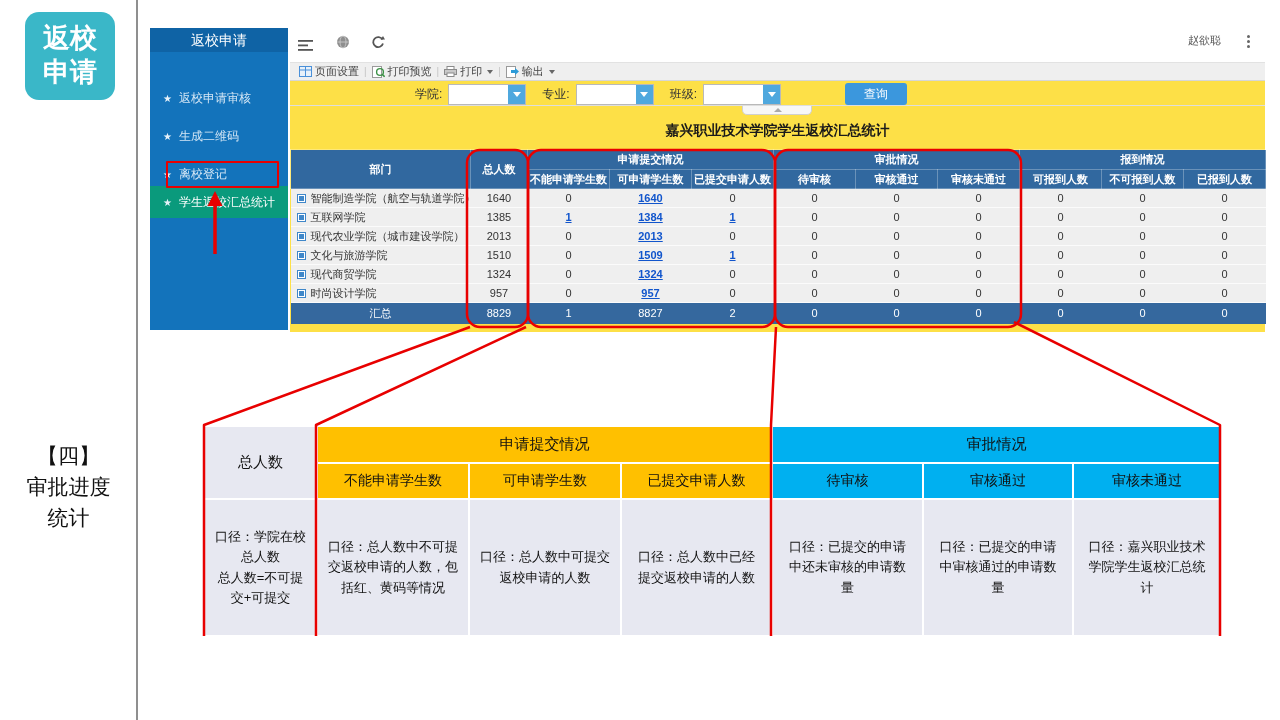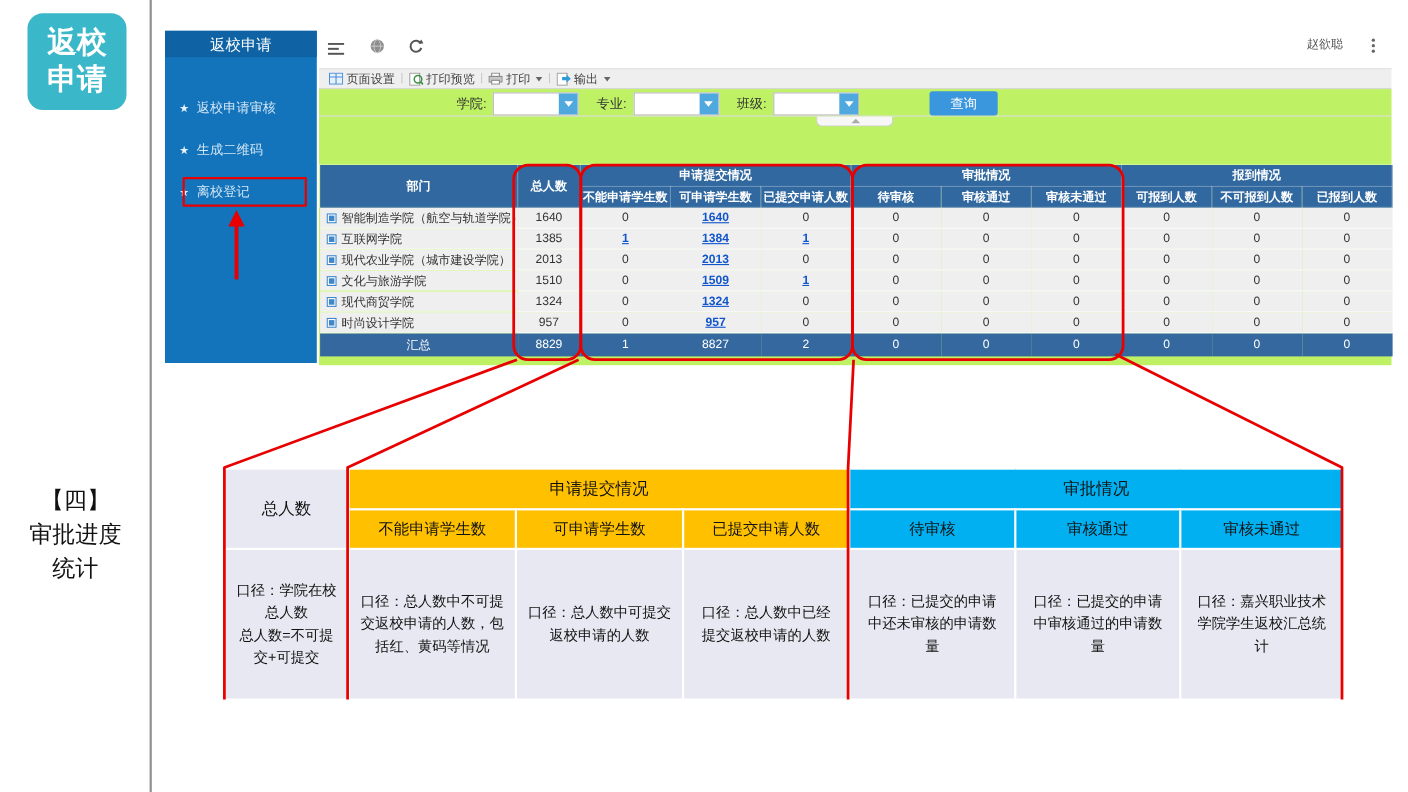--- a/index.html
+++ b/index.html
@@ -33,21 +33,21 @@
   
   .toolbar { position:absolute; left:290px; top:62px; width:975px; height:19px;
              background:#efefef; border-top:1px solid #e2e2e2; border-bottom:1px solid #d6d6d6;
              display:flex; align-items:center; font-size:11px; color:#444; padding-left:4px; }
   .tb-item { display:flex; align-items:center; gap:3px; padding:0 5px; cursor:pointer; height:17px; }
   .tb-sep { color:#c4c4c4; font-size:10px; }
   .caret { width:0; height:0; border-left:3.5px solid transparent; border-right:3.5px solid transparent;
            border-top:4px solid #666; margin-left:2px; }
 
   
-  .panel { position:absolute; left:290px; top:81px; width:975px; height:251px; background:#bef264; }
+  .panel { position:absolute; left:290px; top:81px; width:975px; height:251px; background:#fde047; }
   .filter-strip { position:absolute; left:0; top:0; width:975px; height:25px; border-bottom:1px solid #dedede; }
   .filter-row { position:absolute; left:115px; top:2px; display:flex; align-items:center; gap:6px; }
   .f-label { font-size:12px; color:#333; margin-left:10px; }
   .selectbox { width:78px; height:21px; background:#fff; border:1px solid #b9b9b9;
                position:relative; cursor:pointer; font-size:11px; color:#333; line-height:19px; padding-left:3px; }
   .selectbox .arrow { position:absolute; right:0; top:0; width:17px; height:19px; background:#4fa8de; }
   .selectbox .arrow:before { content:""; position:absolute; left:4.5px; top:7px; width:0; height:0;
                border-left:4px solid transparent; border-right:4px solid transparent; border-top:5px solid #fff; }
   .search-btn { margin-left:58px; width:62px; height:22px; background:#3b97dd; color:#fff;
                 font-size:12px; text-align:center; line-height:22px; border-radius:3px; cursor:pointer; }
@@ -109,20 +109,23 @@
     <div class="sidebar-title">返校申请</div>
     <div class="side-item" style="top:58px">
       <span class="star">★</span><span>返校申请审核</span>
     </div>
     <div class="side-item" style="top:96px">
       <span class="star">★</span><span>生成二维码</span>
     </div>
     <div class="side-item" style="top:134px">
       <span class="star">★</span><span>离校登记</span>
     </div>
+    <div class="side-item active" style="top:158px">
+      <span class="star">★</span><span>学生返校汇总统计</span>
+    </div>
   </div>
 
   <div class="icon-btn" style="left:298px;top:37px">
     <svg width="15" height="11">
         <rect x="0" y="0" width="15" height="1.8" fill="#555"></rect>
         <rect x="0" y="4.5" width="10" height="1.8" fill="#555"></rect>
         <rect x="0" y="9" width="15" height="1.8" fill="#555"></rect>
       </svg>
   </div>
   <div class="icon-btn" style="left:336px;top:35px">
@@ -190,20 +193,21 @@
         <span class="f-label">学院:</span>
         <div class="selectbox"><span></span><span class="arrow"></span></div>
         <span class="f-label">专业:</span>
         <div class="selectbox"><span></span><span class="arrow"></span></div>
         <span class="f-label">班级:</span>
         <div class="selectbox"><span></span><span class="arrow"></span></div>
         <div class="search-btn">查询</div>
       </div>
     </div>
     <div class="handle"></div>
+    <div class="report-title">嘉兴职业技术学院学生返校汇总统计</div>
 
     <table class="stats">
       <colgroup>
           <col style="width:180px">
           <col style="width:57px">
           <col span="9" style="width:82px">
         </colgroup>
       <tbody>
           <tr class="gh">
         <th rowspan="2">部门</th>

